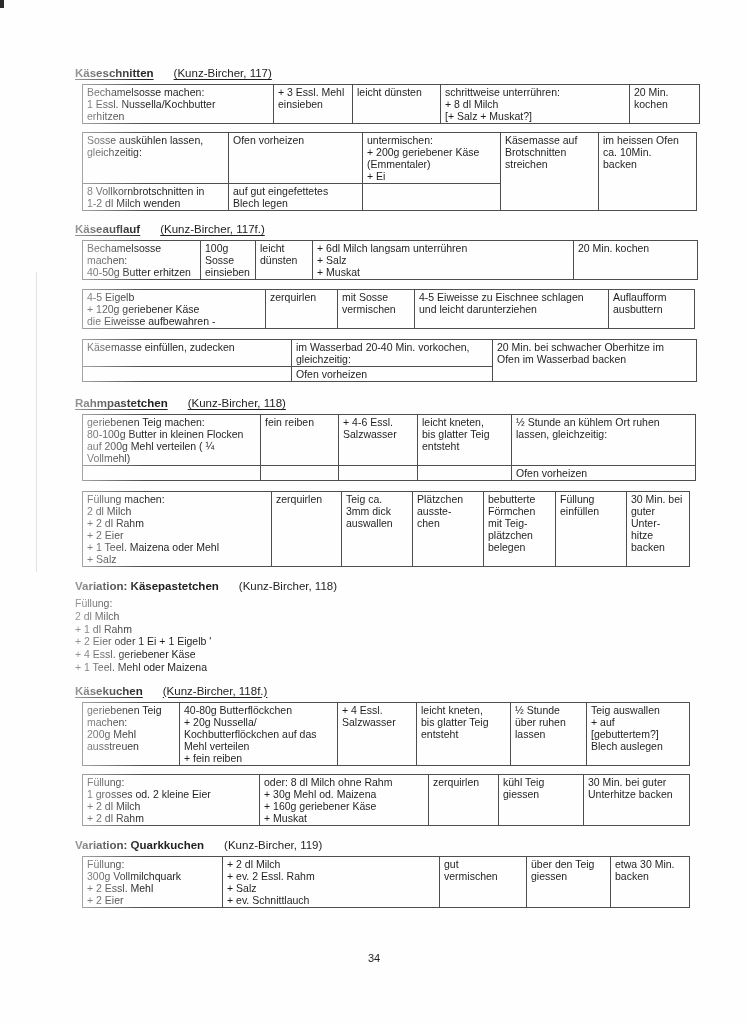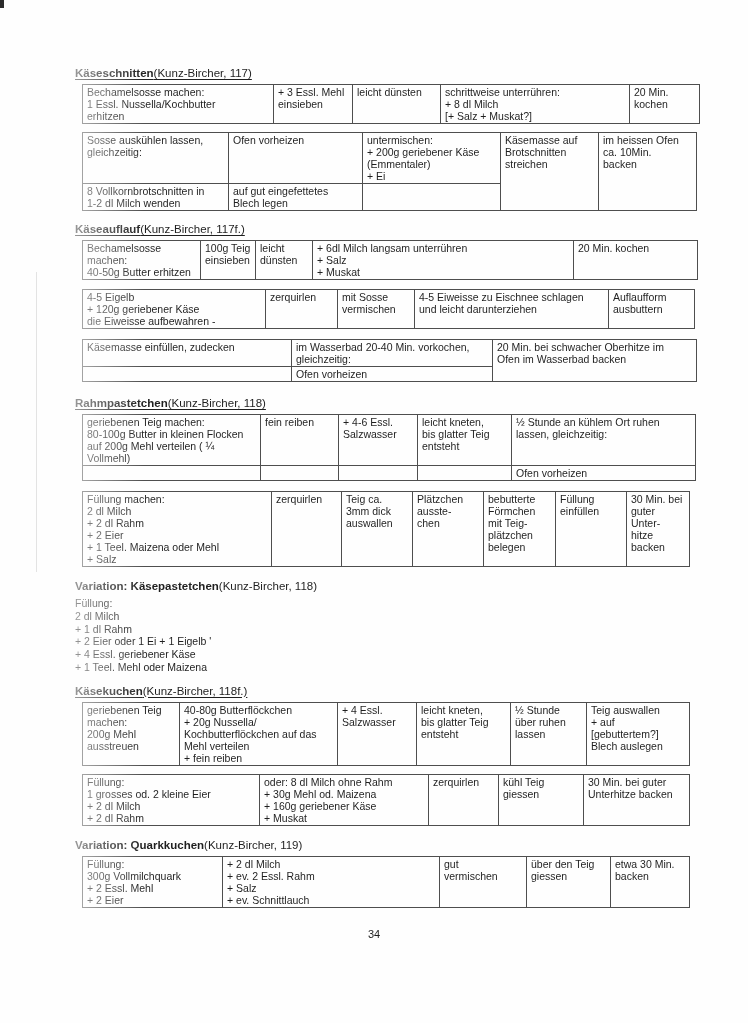--- a/index.html
+++ b/index.html
@@ -7,40 +7,40 @@
     width:748px;height:1023px;
     background:#fefefe;
     font-family:"Liberation Sans", sans-serif;
     color:#1f1f1f;
     position:relative;
     overflow:hidden;
   }
   .content{position:absolute;top:66px;left:75px;width:650px;}
   .sec-title{font-size:11.5px;line-height:15px;margin:0 0 3px 0;}
   .sec-title .name{font-weight:bold;}
-  .sec-title .ref{margin-left:0;}
+  .sec-title .ref{margin-left:20px;}
   .sec-title.underlined{text-decoration:underline;text-underline-offset:2px;}
   table.recipe{
     border-collapse:collapse;table-layout:fixed;
     margin-left:7px;
   }
   table.recipe td{
     border:1px solid #4e4e4e;
     vertical-align:top;
     padding:1px 4px 1px 4px;
     font-size:10.5px;line-height:12px;
     white-space:pre-line;
     overflow:hidden;
     word-wrap:break-word;
   }
   .mb8{margin-bottom:8px;} .mb9{margin-bottom:9px;} .mb10{margin-bottom:10px;}
   .mb11{margin-bottom:11px;} .mb12{margin-bottom:12px;} .mb14{margin-bottom:14px;}
   .plain-lines{font-size:10.5px;line-height:12.8px;white-space:pre-line;margin:0 0 10px 0;}
   .page-footer{
-    position:absolute;top:928px;left:0;width:748px;
+    position:absolute;top:952px;left:0;width:748px;
     text-align:center;font-size:11px;
   }
   
   .corner-mark{position:absolute;top:0;left:0;width:4px;height:8px;background:#2b2b2b;}
   .scan-edge-line{position:absolute;top:272px;left:36px;width:1px;height:300px;background:#e3e3e3;}
   .fade-left{
     position:absolute;top:0;left:52px;width:92px;height:100%;
     background:linear-gradient(to right, rgba(254,254,254,0.72), rgba(254,254,254,0));
     pointer-events:none;z-index:5;
   }
@@ -125,21 +125,21 @@
         <col style="width:118px">
         <col style="width:55px">
         <col style="width:57px">
         <col style="width:261px">
         <col style="width:124px">
       </colgroup>
     <tbody>
         <tr>
       <td>Bechamelsosse machen:
 40-50g Butter erhitzen</td>
-      <td>100g Teig
+      <td>100g Sosse
 einsieben</td>
       <td>leicht
 dünsten</td>
       <td>+ 6dl Milch langsam unterrühren
 + Salz
 + Muskat</td>
       <td>20 Min. kochen</td>
     </tr>
   </tbody>
     </table>

